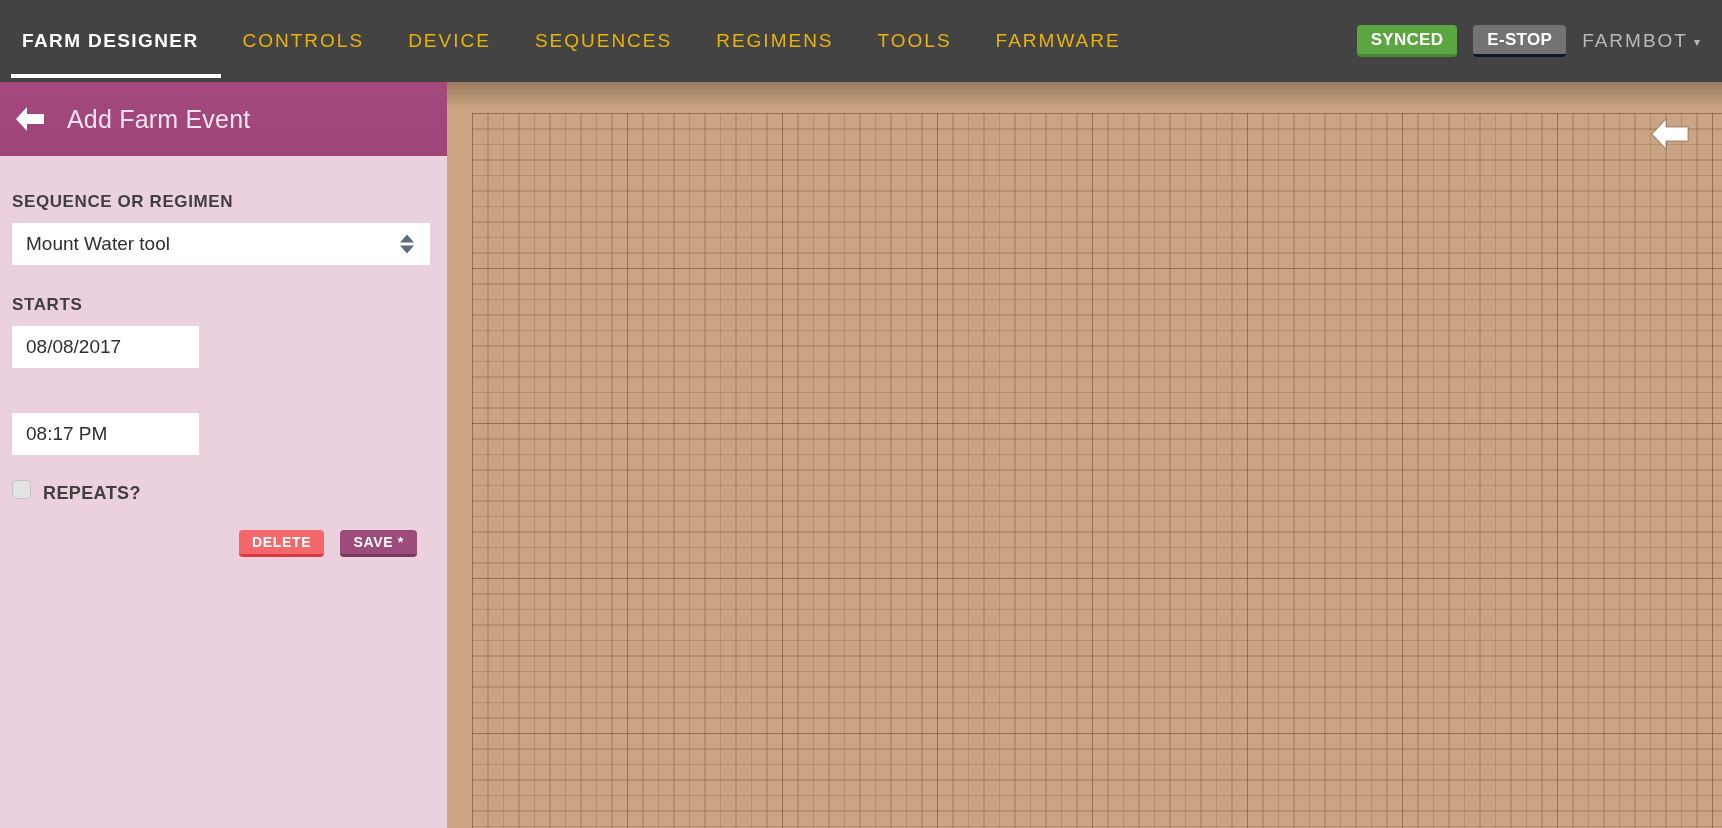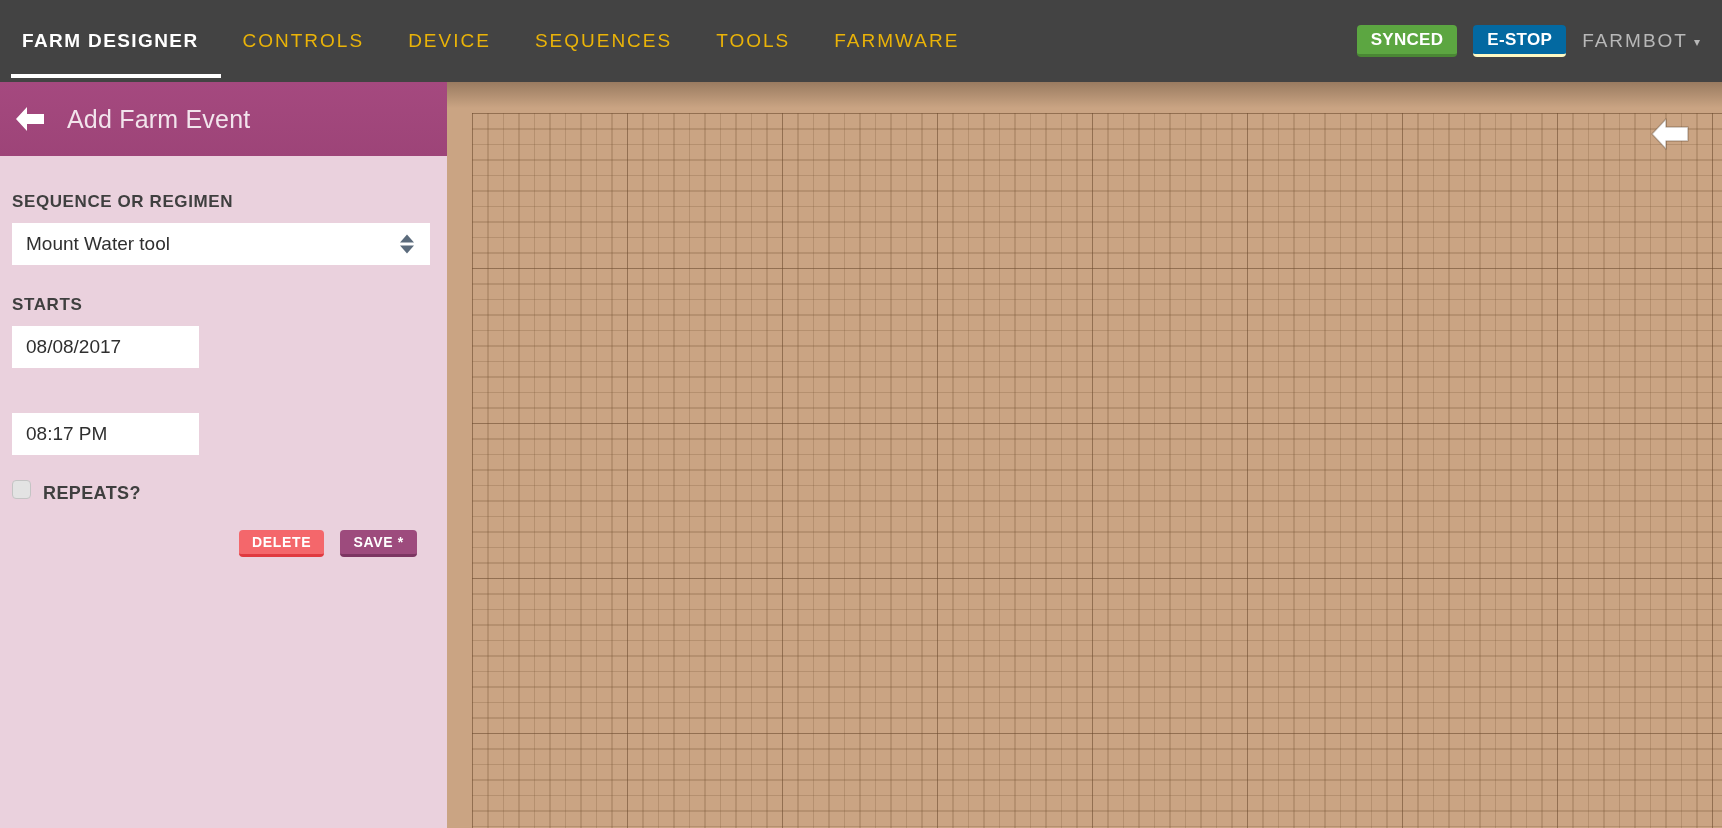--- a/index.html
+++ b/index.html
@@ -95,22 +95,22 @@
     font-weight: 700;
     letter-spacing: 0.3px;
     cursor: pointer;
     user-select: none;
   }
   .badge-synced {
     background: #5ca641;
     border-bottom: 3px solid #4a8734;
   }
   .badge-estop {
-    background: #0369a1;
-    border-bottom: 3px solid #fef9c3;
+    background: #737373;
+    border-bottom: 3px solid #0f172a;
   }
 
   .nav-account {
     color: #b8b8b8;
     font-size: 19px;
     letter-spacing: 2px;
     text-transform: uppercase;
     cursor: pointer;
     user-select: none;
     display: flex;
@@ -447,20 +447,23 @@
       <div class="nav-item">
         <span>CONTROLS</span>
       </div>
       <div class="nav-item">
         <span>DEVICE</span>
       </div>
       <div class="nav-item">
         <span>SEQUENCES</span>
       </div>
       <div class="nav-item">
+        <span>REGIMENS</span>
+      </div>
+      <div class="nav-item">
         <span>TOOLS</span>
       </div>
       <div class="nav-item">
         <span>FARMWARE</span>
       </div>
     </div>
 
     <div class="nav-right">
       <div class="badge badge-synced">SYNCED</div>
       <div class="badge badge-estop">E-STOP</div>

